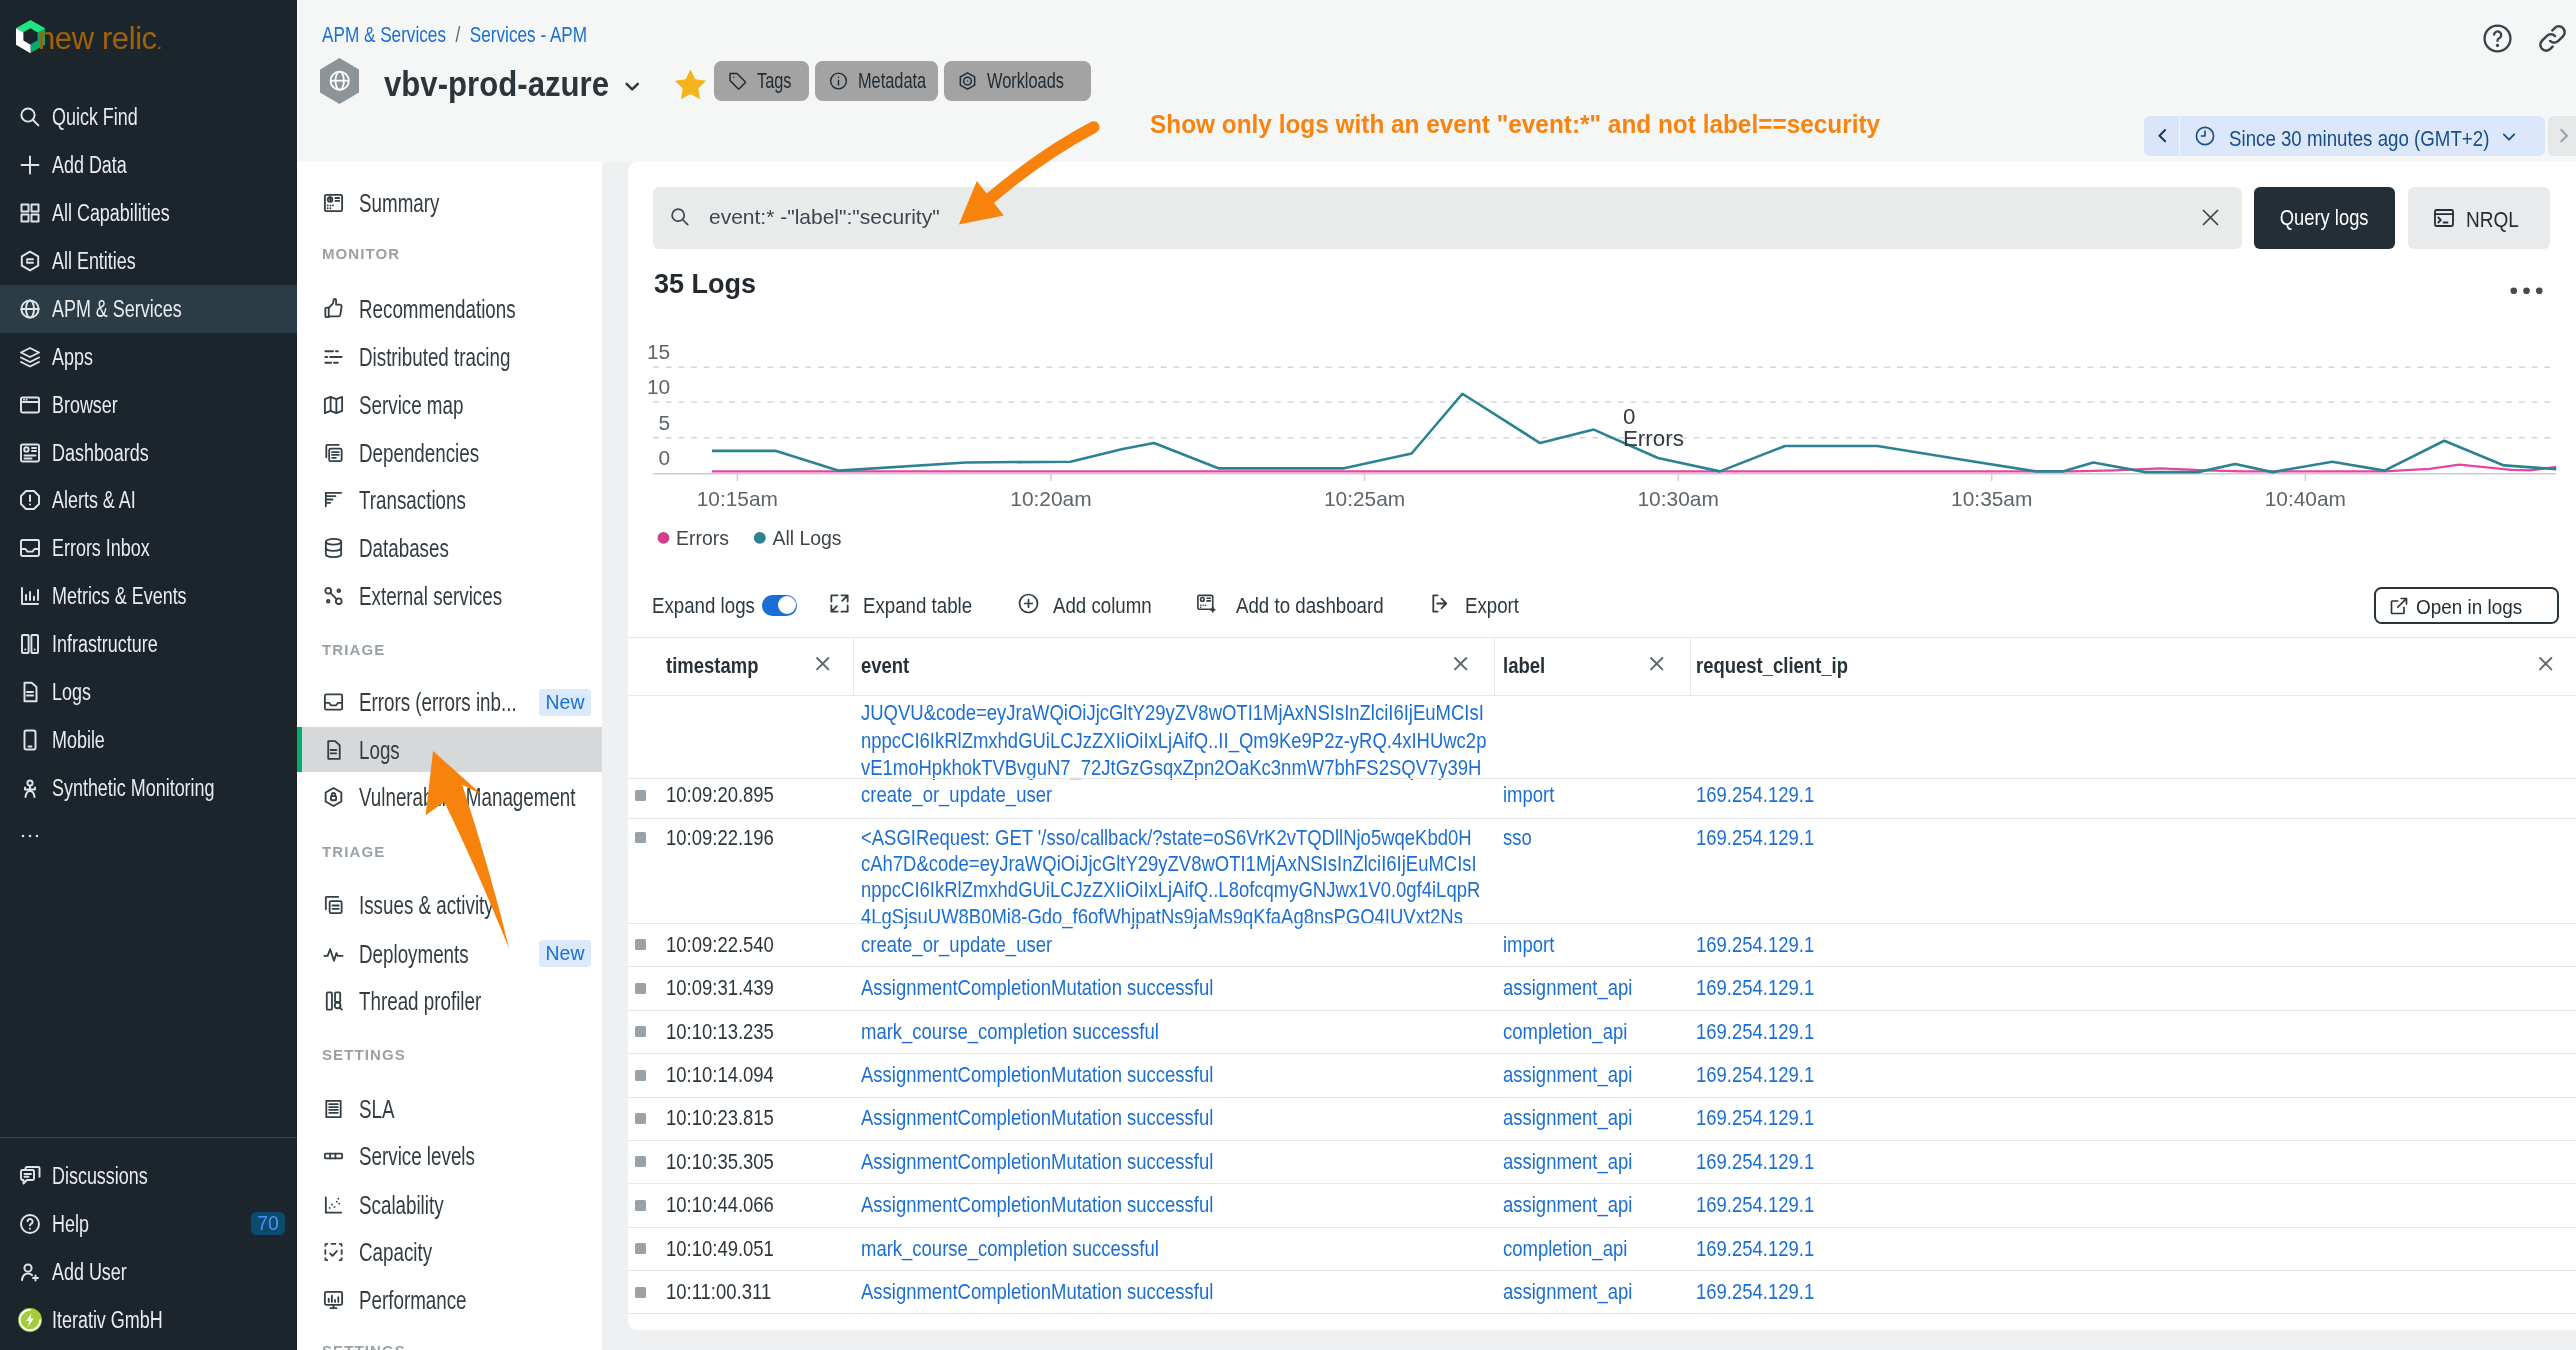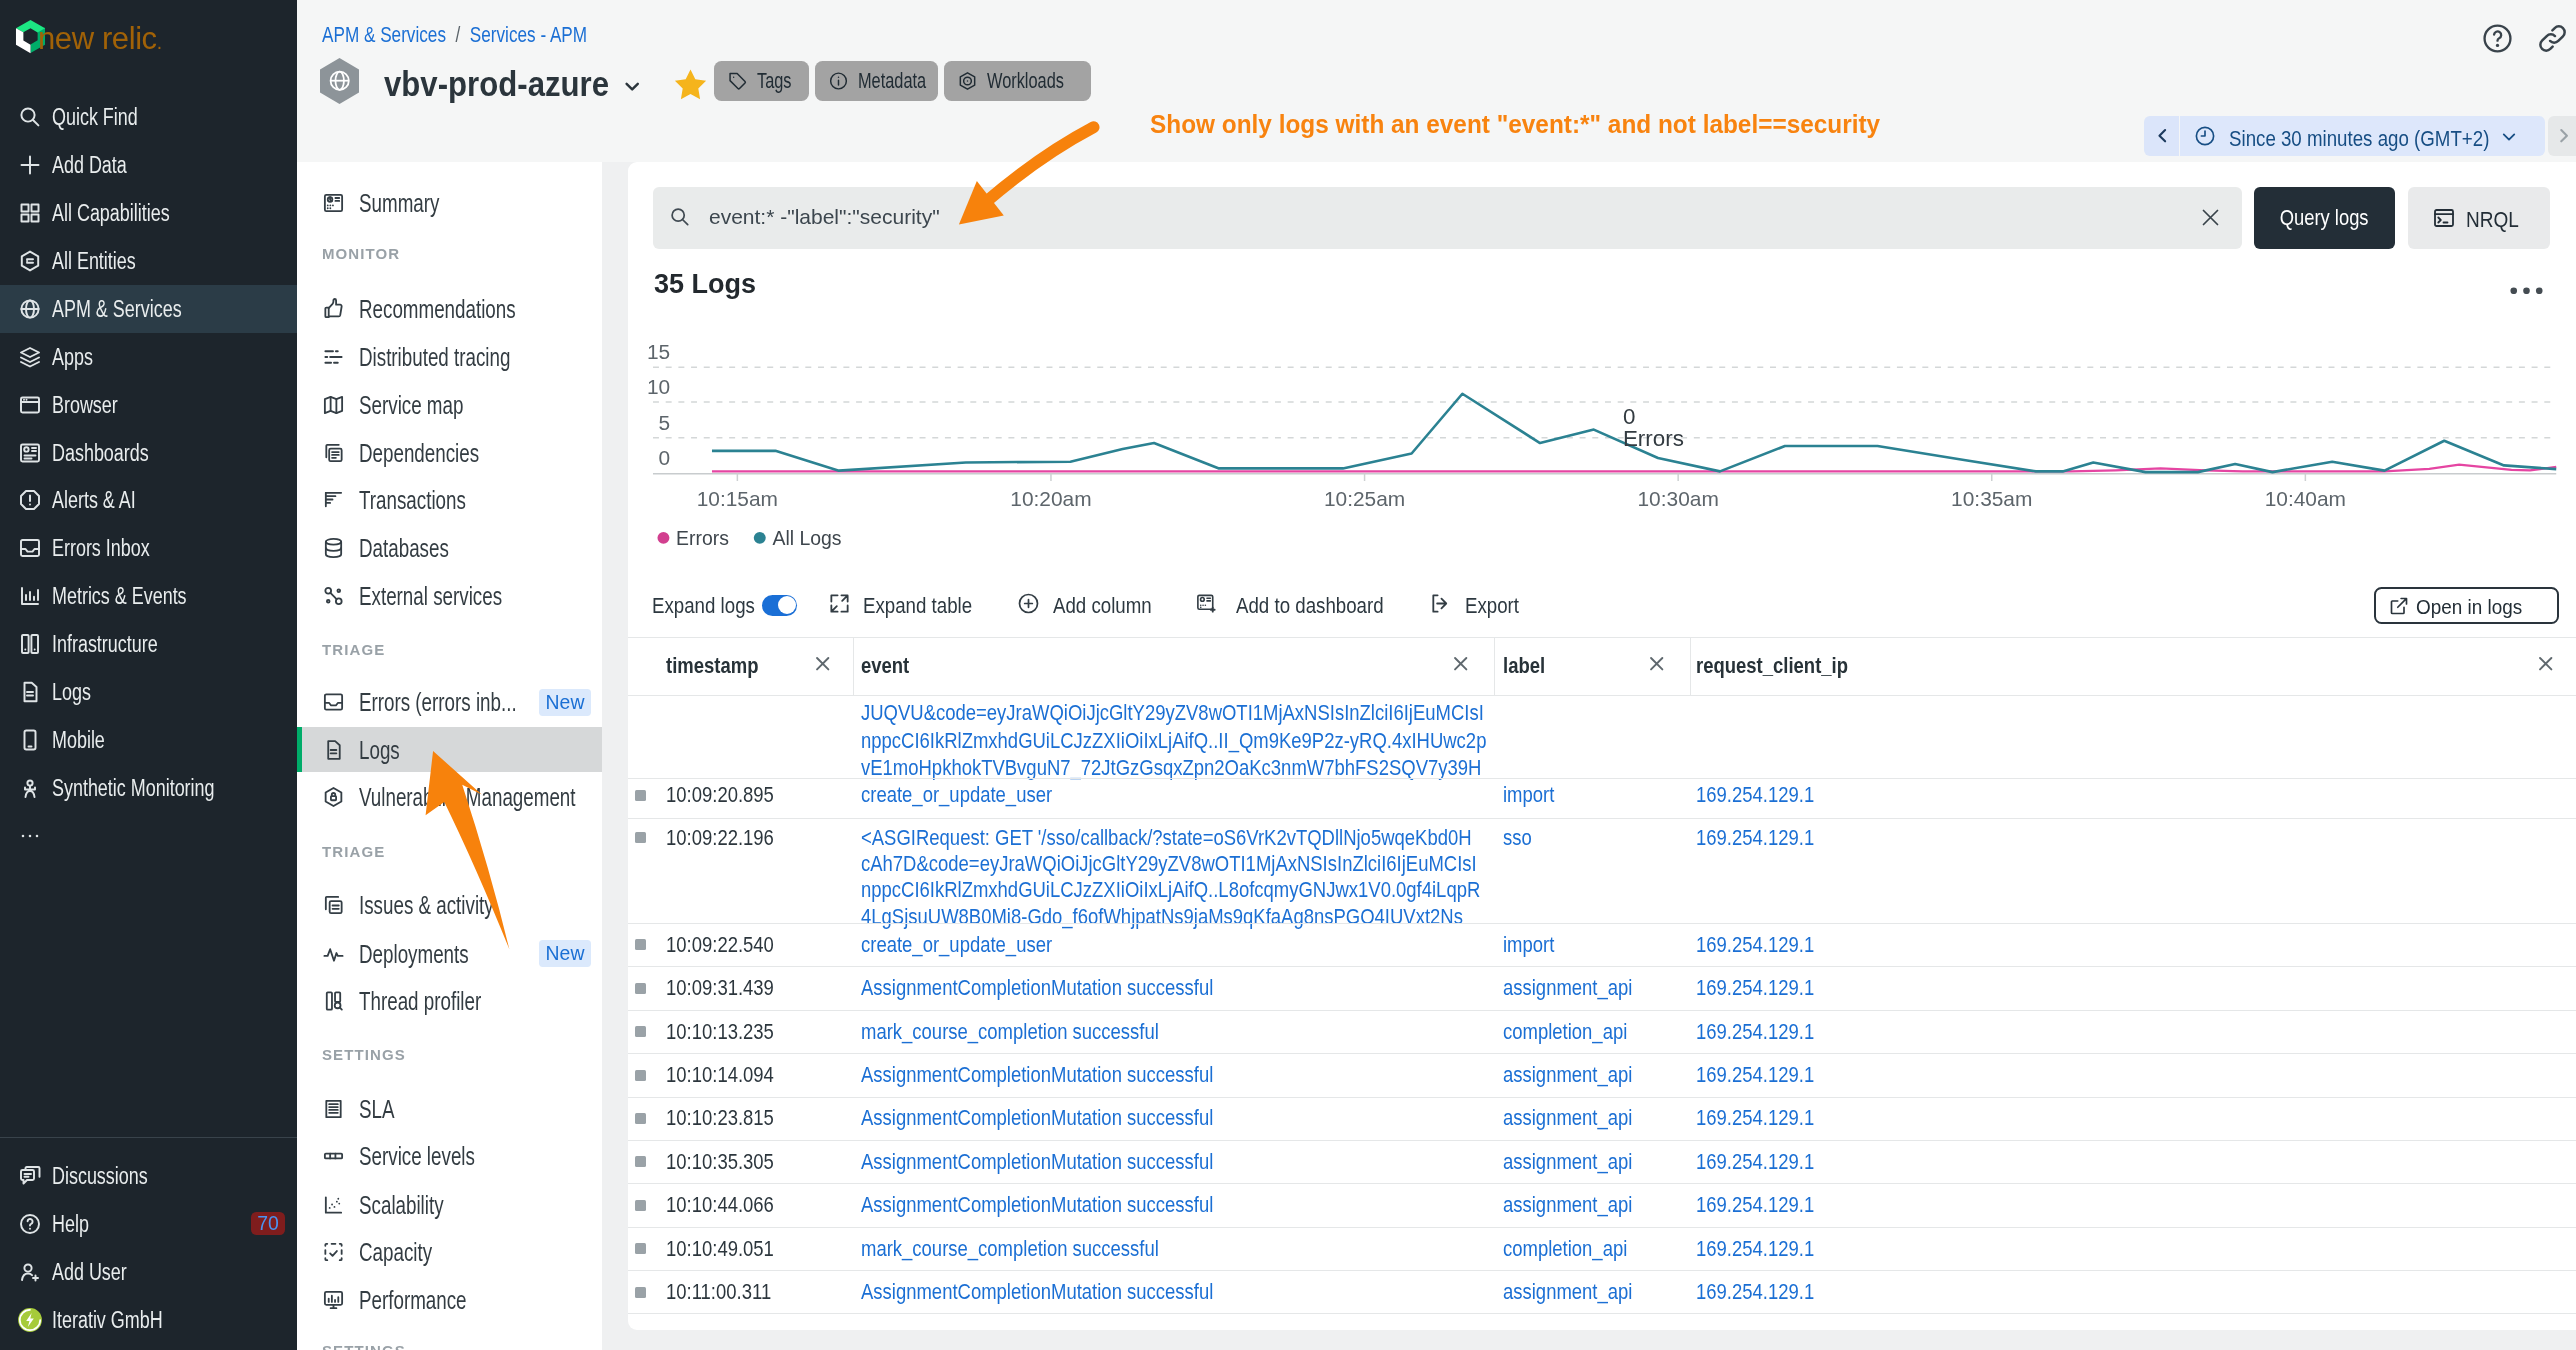--- a/index.html
+++ b/index.html
@@ -175,21 +175,21 @@
     <span>Discussions</span>
   </div>
 <div class="ditem" style="top:1200px">
     <svg viewBox="0 0 24 24">
       <circle cx="12" cy="12" r="9"></circle>
       <path d="M9.6 9.2a2.5 2.5 0 1 1 3.5 2.6c-.8.3-1.1.9-1.1 1.7"></path>
       <path d="M12 16.8h.01"></path>
     </svg>
     <span>Help</span>
   </div>
-<div class="abs" style="left:251px;top:1212px;width:34px;height:23px;background:#7f1d1d;border-radius:5.2px;color:#4b93f0;font-size:19.4px;text-align:center;line-height:23px">70</div>
+<div class="abs" style="left:251px;top:1212px;width:34px;height:23px;background:#0c4a6e;border-radius:5.2px;color:#4b93f0;font-size:19.4px;text-align:center;line-height:23px">70</div>
 <div class="ditem" style="top:1248px">
     <svg viewBox="0 0 24 24">
       <circle cx="10" cy="8" r="3.6"></circle>
       <path d="M4 20c.6-4.4 2.9-6.6 6-6.6 1.6 0 3 .6 4 1.8"></path>
       <path d="M17.5 15.5v5M15 18h5"></path>
     </svg>
     <span>Add User</span>
   </div>
 <div class="ditem" style="top:1296px">
     <svg viewBox="0 0 24 24" style="stroke:none;width:26px;height:26px;left:16.5px">

